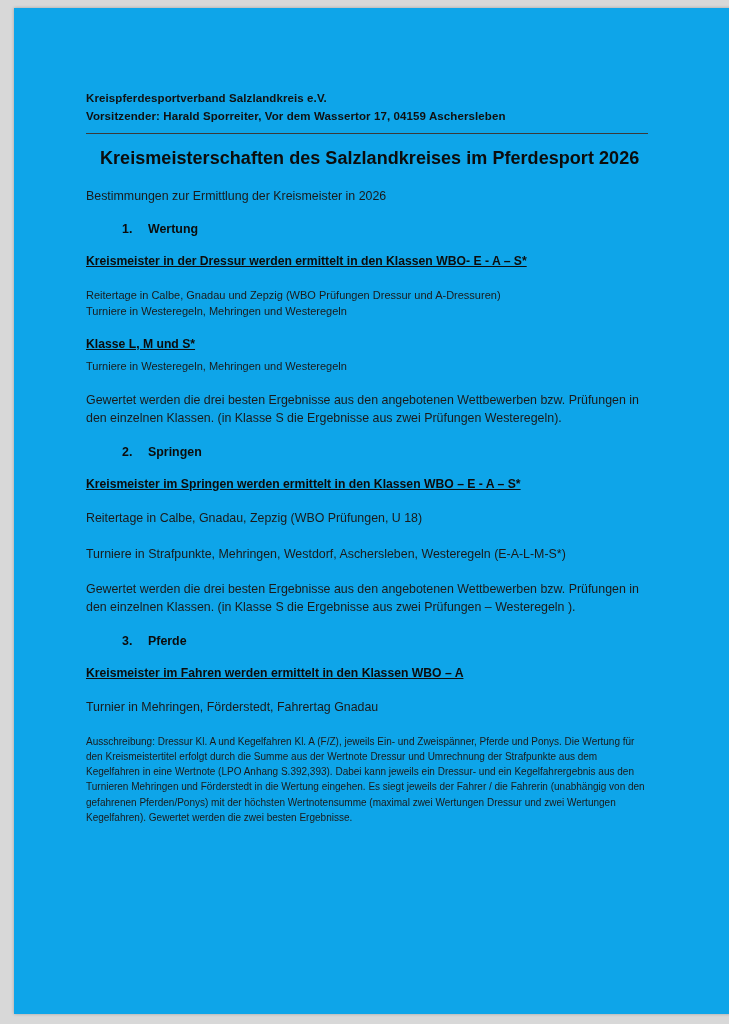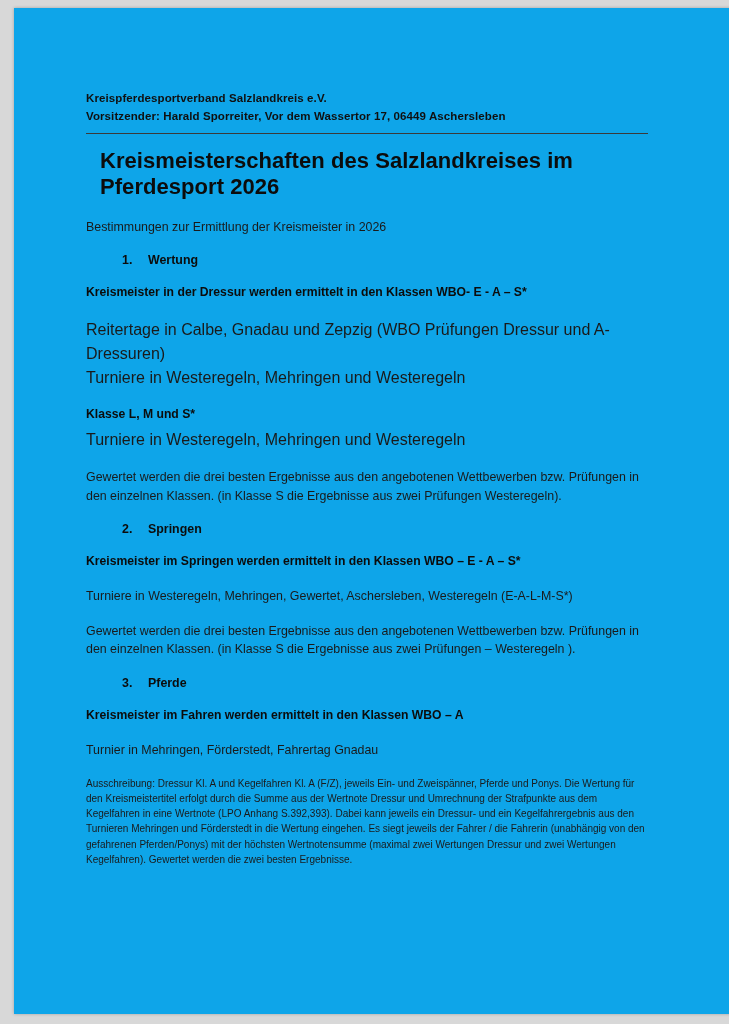--- a/index.html
+++ b/index.html
@@ -39,78 +39,79 @@
   .letterhead div {
     white-space: nowrap;
   }
   .rule {
     border-bottom: 1.2px solid #3a3a3a;
     margin-top: 7px;
     margin-bottom: 14px;
     width: 562px;
   }
   h1.doc-title {
-    font-size: 22px;
+    font-size: 18px;
     font-weight: bold;
     color: #0c0c0c;
     margin: 0 0 18px 14px;
     letter-spacing: 0.05px;
   }
   p.para {
     font-size: 12.4px;
     color: #1a1a1a;
     margin: 0 0 17px 0;
     line-height: 1.48;
   }
   p.bold {
     font-weight: bold;
     font-size: 12.2px;
     color: #0c0c0c;
     margin: 0 0 5px 0;
     line-height: 1.45;
+    text-decoration: underline;
   }
   p.bold.spaced {
     margin-bottom: 16px;
   }
   .numitem {
     display: flex;
     font-size: 12.4px;
     font-weight: bold;
     color: #0c0c0c;
     margin: 0 0 17px 36px;
   }
   .numitem .num {
     width: 26px;
     flex: none;
   }
   .block {
     margin-bottom: 16px;
   }
   .block p.line {
-    font-size: 16px;
+    font-size: 11px;
     color: #1a1a1a;
     margin: 0;
     line-height: 1.5;
   }
   .smallpara {
     font-size: 10px;
     color: #1a1a1a;
     line-height: 1.52;
     margin: 0;
   }
 </style>
 </head>
 <body>
 
 <div class="page">
   <div class="content">
 
     <div class="letterhead">
       <div>Kreispferdesportverband Salzlandkreis e.V.</div>
-      <div>Vorsitzender: Harald Sporreiter,  Vor dem Wassertor  17, 06449 Aschersleben</div>
+      <div>Vorsitzender: Harald Sporreiter,  Vor dem Wassertor  17, 04159 Aschersleben</div>
     </div>
     <div class="rule"></div>
 
     <h1 class="doc-title">Kreismeisterschaften des Salzlandkreises im Pferdesport 2026</h1>
 
     <p class="para">Bestimmungen zur Ermittlung der Kreismeister in 2026</p>
 
     <div class="numitem">
       <span class="num">1.</span>
       <span>Wertung</span>
@@ -127,21 +128,22 @@
       <p class="line">Turniere in Westeregeln, Mehringen und Westeregeln</p>
     </div>
 
     <p class="para">Gewertet werden die drei besten Ergebnisse aus den angebotenen Wettbewerben bzw. Prüfungen in den einzelnen Klassen. (in Klasse S die Ergebnisse aus zwei Prüfungen Westeregeln).</p>
 
     <div class="numitem">
       <span class="num">2.</span>
       <span>Springen</span>
     </div>
     <p class="bold spaced">Kreismeister im Springen werden ermittelt in den Klassen WBO – E  - A – S*</p>
-    <p class="para">Turniere in Westeregeln, Mehringen, Gewertet, Aschersleben, Westeregeln (E-A-L-M-S*)</p>
+    <p class="para">Reitertage in Calbe, Gnadau, Zepzig (WBO Prüfungen, U 18)</p>
+    <p class="para">Turniere in Strafpunkte, Mehringen, Westdorf, Aschersleben, Westeregeln (E-A-L-M-S*)</p>
     <p class="para">Gewertet werden die drei besten Ergebnisse aus den angebotenen Wettbewerben bzw. Prüfungen in den einzelnen Klassen. (in Klasse S die Ergebnisse aus zwei Prüfungen – Westeregeln ).</p>
 
     <div class="numitem">
       <span class="num">3.</span>
       <span>Pferde</span>
     </div>
     <p class="bold spaced">Kreismeister im Fahren werden ermittelt in den Klassen WBO – A</p>
     <p class="para">Turnier in Mehringen, Förderstedt, Fahrertag Gnadau</p>
     <p class="smallpara">Ausschreibung: Dressur Kl. A und Kegelfahren Kl. A (F/Z), jeweils Ein- und Zweispänner, Pferde und Ponys.  Die Wertung für den Kreismeistertitel erfolgt durch die Summe aus der Wertnote Dressur und Umrechnung der Strafpunkte aus dem Kegelfahren in eine Wertnote (LPO Anhang S.392,393). Dabei kann jeweils ein Dressur- und ein Kegelfahrergebnis aus den Turnieren Mehringen und Förderstedt in die Wertung eingehen. Es siegt jeweils der Fahrer / die Fahrerin (unabhängig von den gefahrenen Pferden/Ponys) mit der höchsten Wertnotensumme (maximal zwei Wertungen Dressur und zwei Wertungen Kegelfahren).  Gewertet werden die zwei besten Ergebnisse.</p>
 

